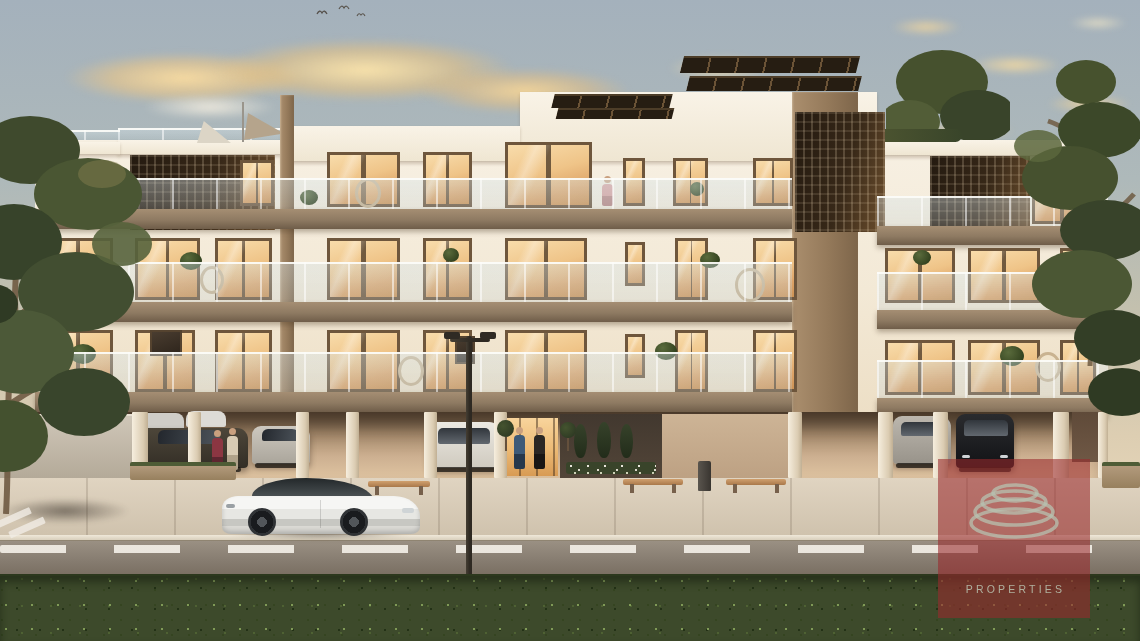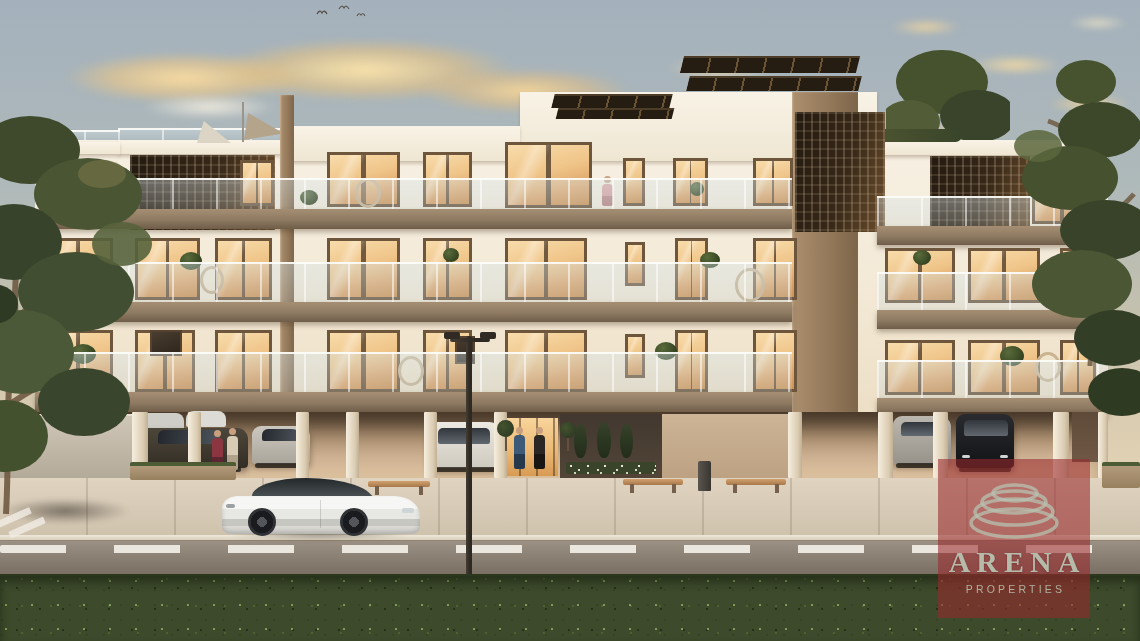--- a/index.html
+++ b/index.html
@@ -346,17 +346,16 @@
 
   <div class="a wm">
     <svg class="a" style="left:20px;top:12px" width="112" height="70" viewBox="0 0 112 70">
       <g fill="none" stroke="#b7c2b0" stroke-opacity=".75" stroke-width="3.6">
         <ellipse cx="56" cy="52" rx="43" ry="14"></ellipse>
         <ellipse cx="56" cy="41" rx="39" ry="13"></ellipse>
         <ellipse cx="56" cy="31" rx="32" ry="11"></ellipse>
         <ellipse cx="57" cy="22" rx="22" ry="8"></ellipse>
       </g>
     </svg>
-    <div class="a wm-title">ARENA</div>
     <div class="a wm-sub">PROPERTIES</div>
   </div>
 
 </div>
 
 </body></html>

